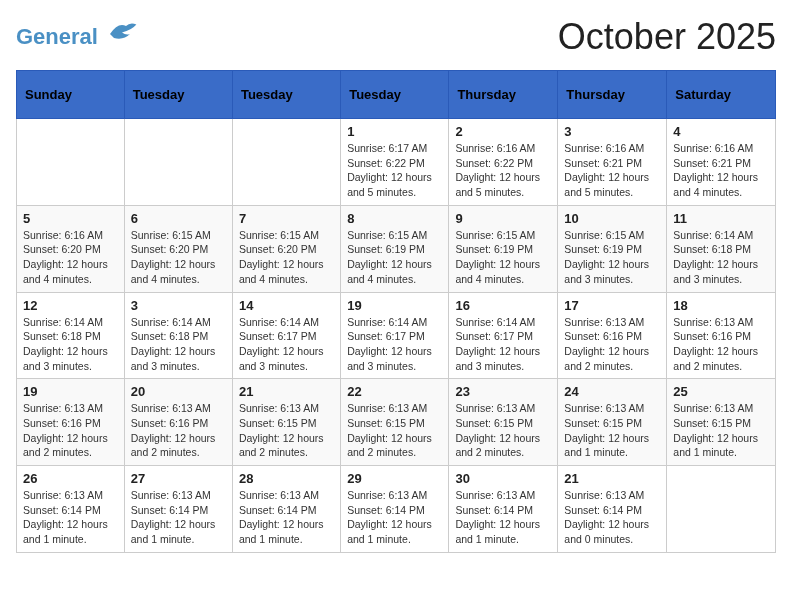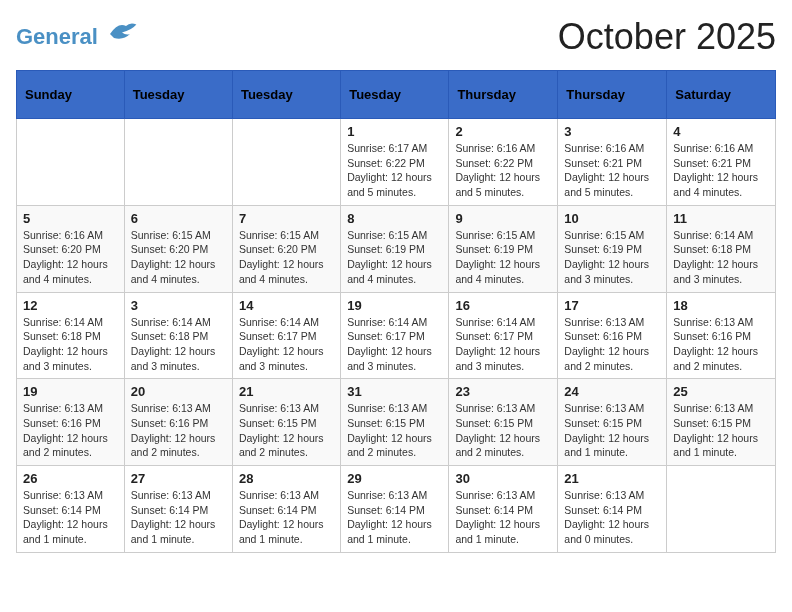--- a/index.html
+++ b/index.html
@@ -276,21 +276,21 @@
 and 2 minutes.</div>
         </td>
         <td>
           <span class="day-num">21</span>
           <div class="cell-info" style="white-space: pre-line;">Sunrise: 6:13 AM
 Sunset: 6:15 PM
 Daylight: 12 hours
 and 2 minutes.</div>
         </td>
         <td>
-          <span class="day-num">31</span>
+          <span class="day-num">22</span>
           <div class="cell-info" style="white-space: pre-line;">Sunrise: 6:13 AM
 Sunset: 6:15 PM
 Daylight: 12 hours
 and 2 minutes.</div>
         </td>
         <td>
           <span class="day-num">23</span>
           <div class="cell-info" style="white-space: pre-line;">Sunrise: 6:13 AM
 Sunset: 6:15 PM
 Daylight: 12 hours

